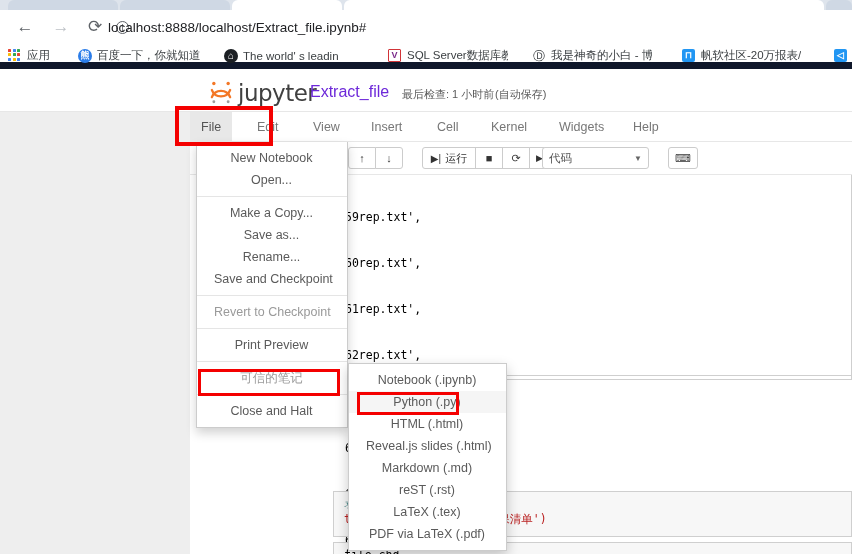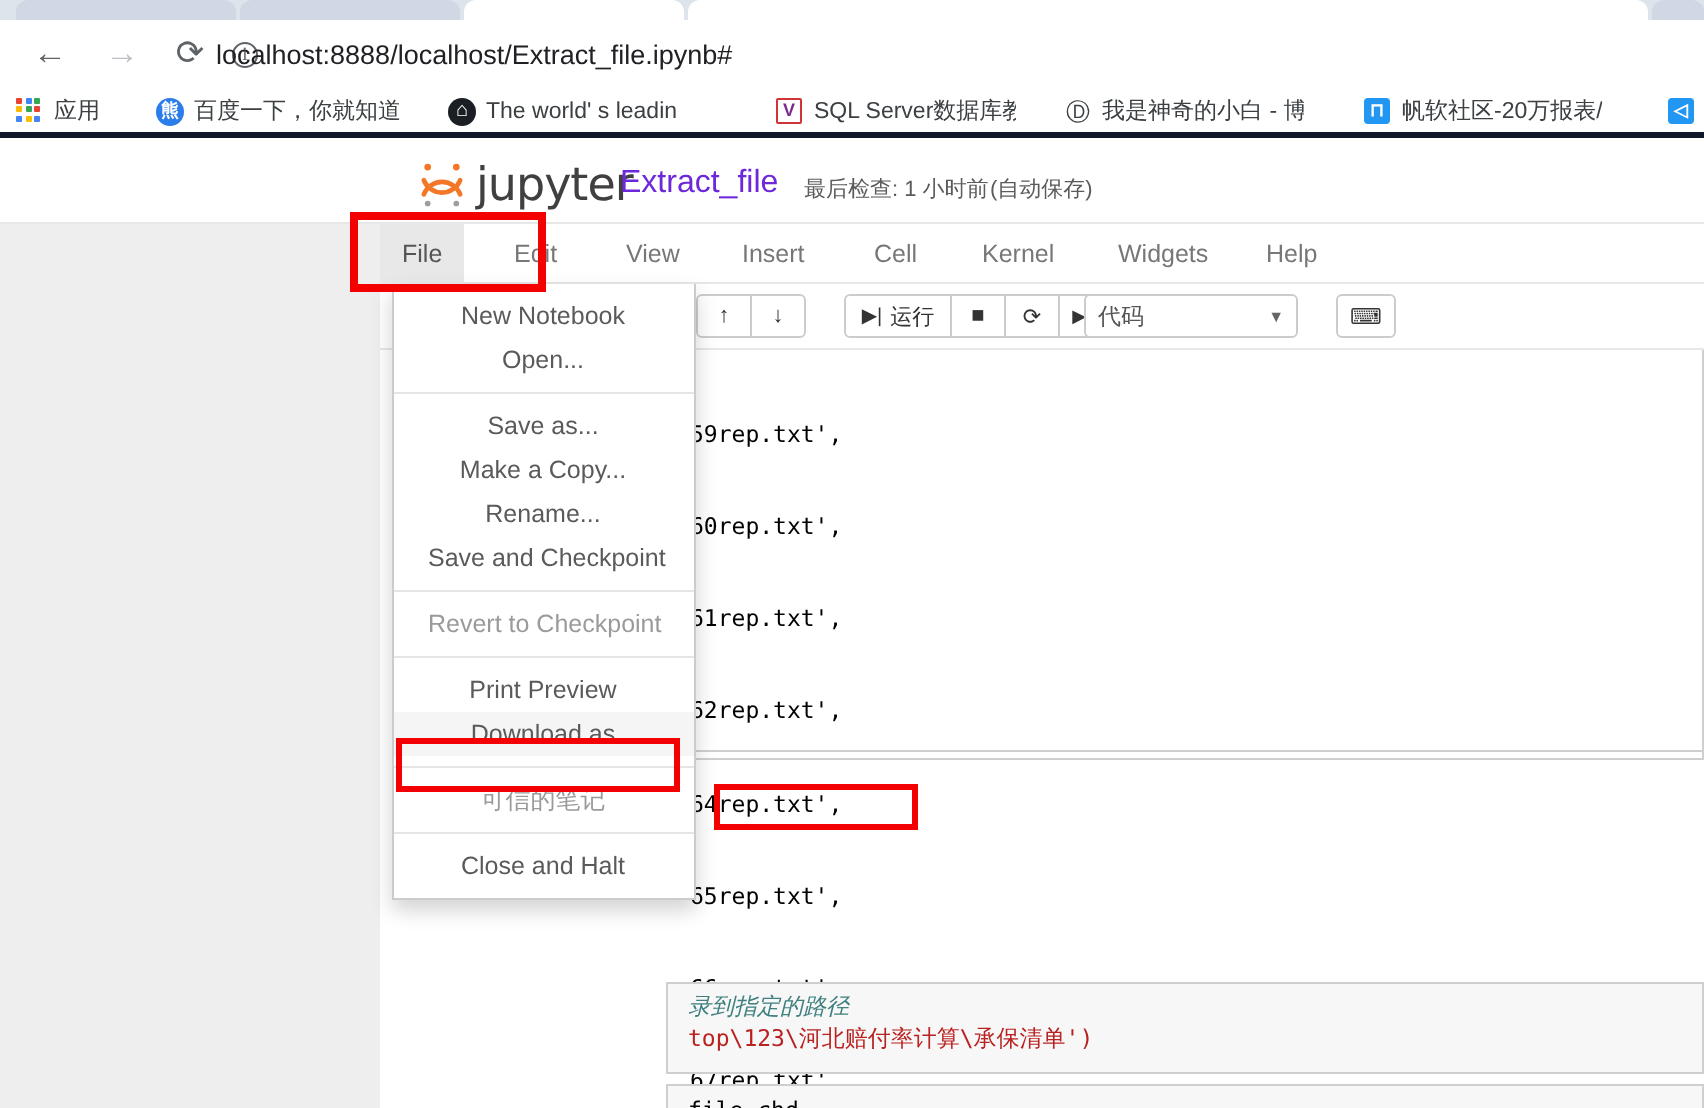--- a/index.html
+++ b/index.html
@@ -48,21 +48,21 @@
     width: 13px; height: 13px; border: 1.2px solid #5f6368;
     border-radius: 50%; font-size: 9.5px; line-height: 12px;
     text-align: center; color: #5f6368; font-family: "Liberation Serif", serif;
   }
   .urltext { position: absolute; left: 136px; top: 9px; }
 
   
   .bookmarks {
     position: absolute; left: 0; top: 42px; width: 852px; height: 27px;
     background: #ffffff;
-    border-bottom: 3px solid #0f172a;
+    border-bottom: 7px solid #0f172a;
   }
   .bm {
     position: absolute; top: 4px; height: 19px;
     display: flex; align-items: center; gap: 5px;
     font-size: 11.5px; color: #3c4043; white-space: nowrap;
   }
   .bm .label { overflow: hidden; }
   .bmicon { width: 14px; height: 14px; flex: 0 0 14px; position: relative; }
 
   
@@ -405,35 +405,44 @@
       <div class="cell-in" style="top:367px;height:28px;">
         <div class="code-line c-name" style="padding:5px 0 0 10px;">file_chd</div>
       </div>
 
     </div>
 
     <div class="dropdown" style="left:196px;top:73px;width:152px;">
       <div class="dd-item">New Notebook</div>
       <div class="dd-item">Open...</div>
       <div class="dd-sep"></div>
+      <div class="dd-item">Make a Copy...</div>
       <div class="dd-item">Save as...</div>
-      <div class="dd-item">Make a Copy...</div>
       <div class="dd-item">Rename...</div>
       <div class="dd-item">Save and Checkpoint</div>
       <div class="dd-sep"></div>
       <div class="dd-item dim">Revert to Checkpoint</div>
       <div class="dd-sep"></div>
       <div class="dd-item">Print Preview</div>
-      <div class="dd-item hl">Download as</div>
       <div class="dd-sep"></div>
       <div class="dd-item dim">可信的笔记</div>
       <div class="dd-sep"></div>
       <div class="dd-item">Close and Halt</div>
     </div>
 
+    <div class="submenu" style="left:348px;top:294px;width:159px;">
+      <div class="dd-item">Notebook (.ipynb)</div>
+      <div class="dd-item hl">Python (.py)</div>
+      <div class="dd-item">HTML (.html)</div>
+      <div class="dd-item">Reveal.js slides (.html)</div>
+      <div class="dd-item">Markdown (.md)</div>
+      <div class="dd-item">reST (.rst)</div>
+      <div class="dd-item">LaTeX (.tex)</div>
+      <div class="dd-item">PDF via LaTeX (.pdf)</div>
+    </div>
 
   </div>
 
   <div class="redbox" style="left:175px;top:106px;width:98px;height:40px;"></div>
   <div class="redbox thin" style="left:198px;top:369px;width:142px;height:27px;"></div>
   <div class="redbox thin" style="left:357px;top:392px;width:102px;height:23px;"></div>
 
 </div>
 
 </body></html>

